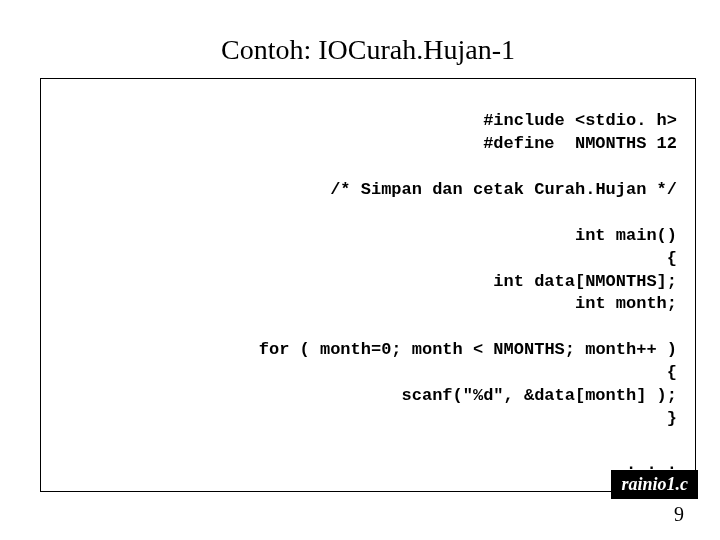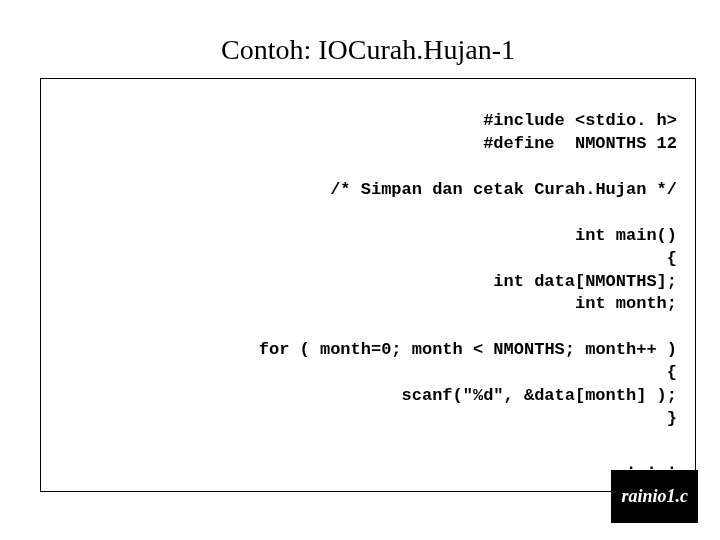--- a/index.html
+++ b/index.html
@@ -35,21 +35,21 @@
     .file-label {
       position: absolute;
       right: 30px;
       top: 462px;
       background: #000000;
       color: #ffffff;
       font-family: "Times New Roman", Times, serif;
       font-style: italic;
       font-weight: bold;
       font-size: 18px;
-      padding: 16px 10px;
+      padding: 4px 10px;
     }
     .page-number {
       position: absolute;
       right: 36px;
       bottom: 14px;
       font-family: "Times New Roman", Times, serif;
       font-size: 20px;
       color: #000000;
     }
   </style>

